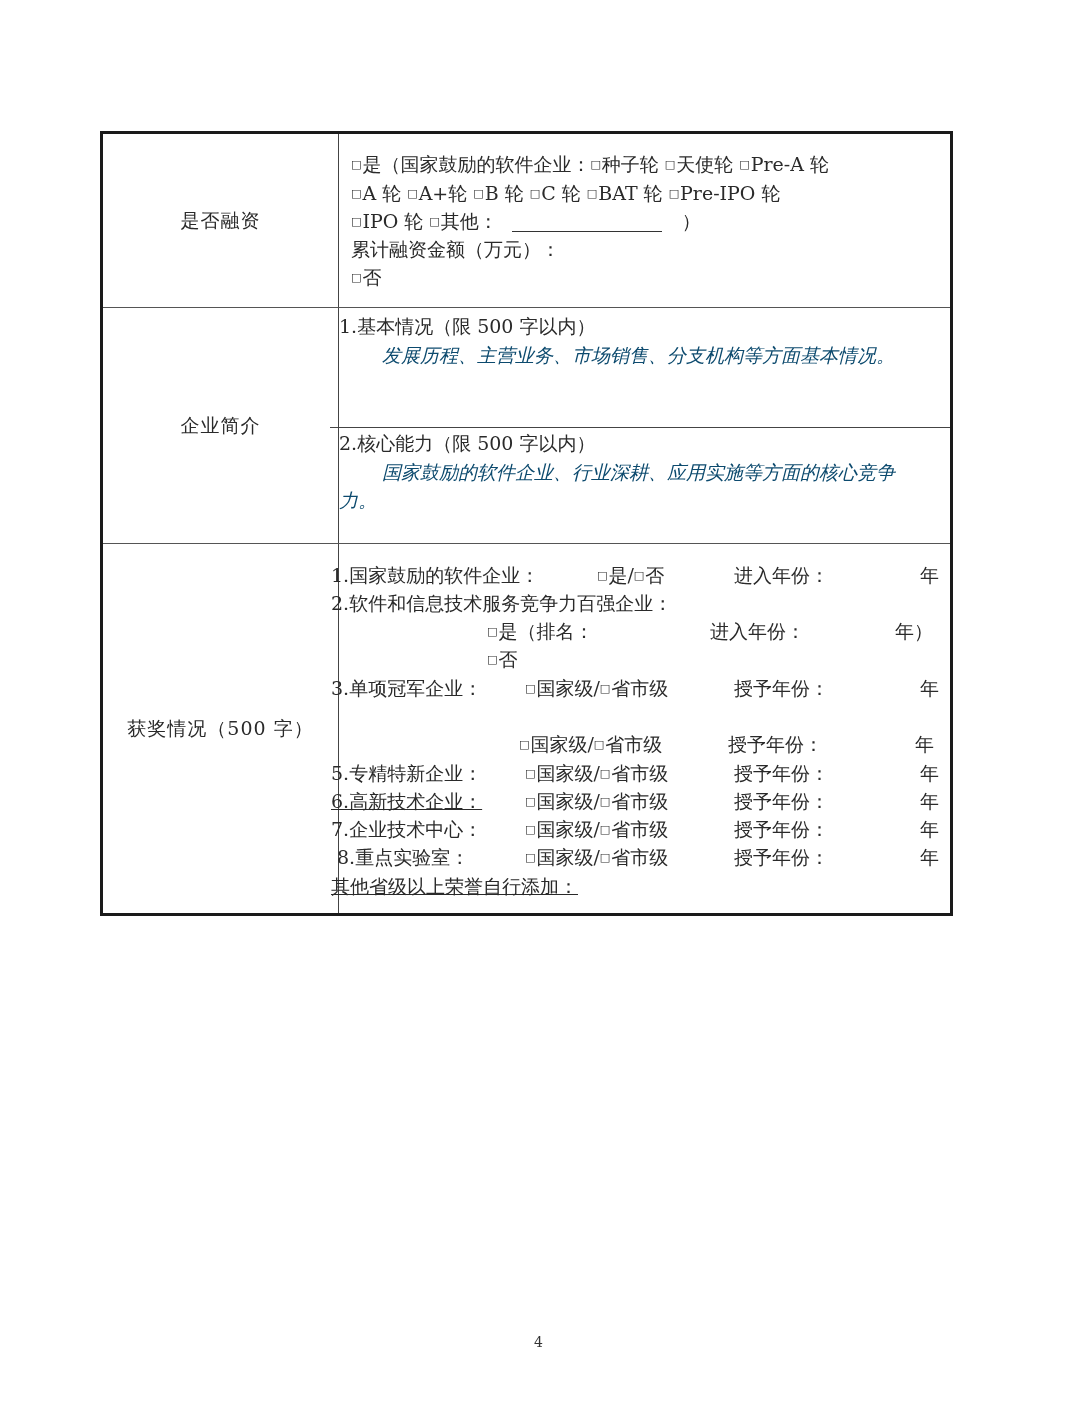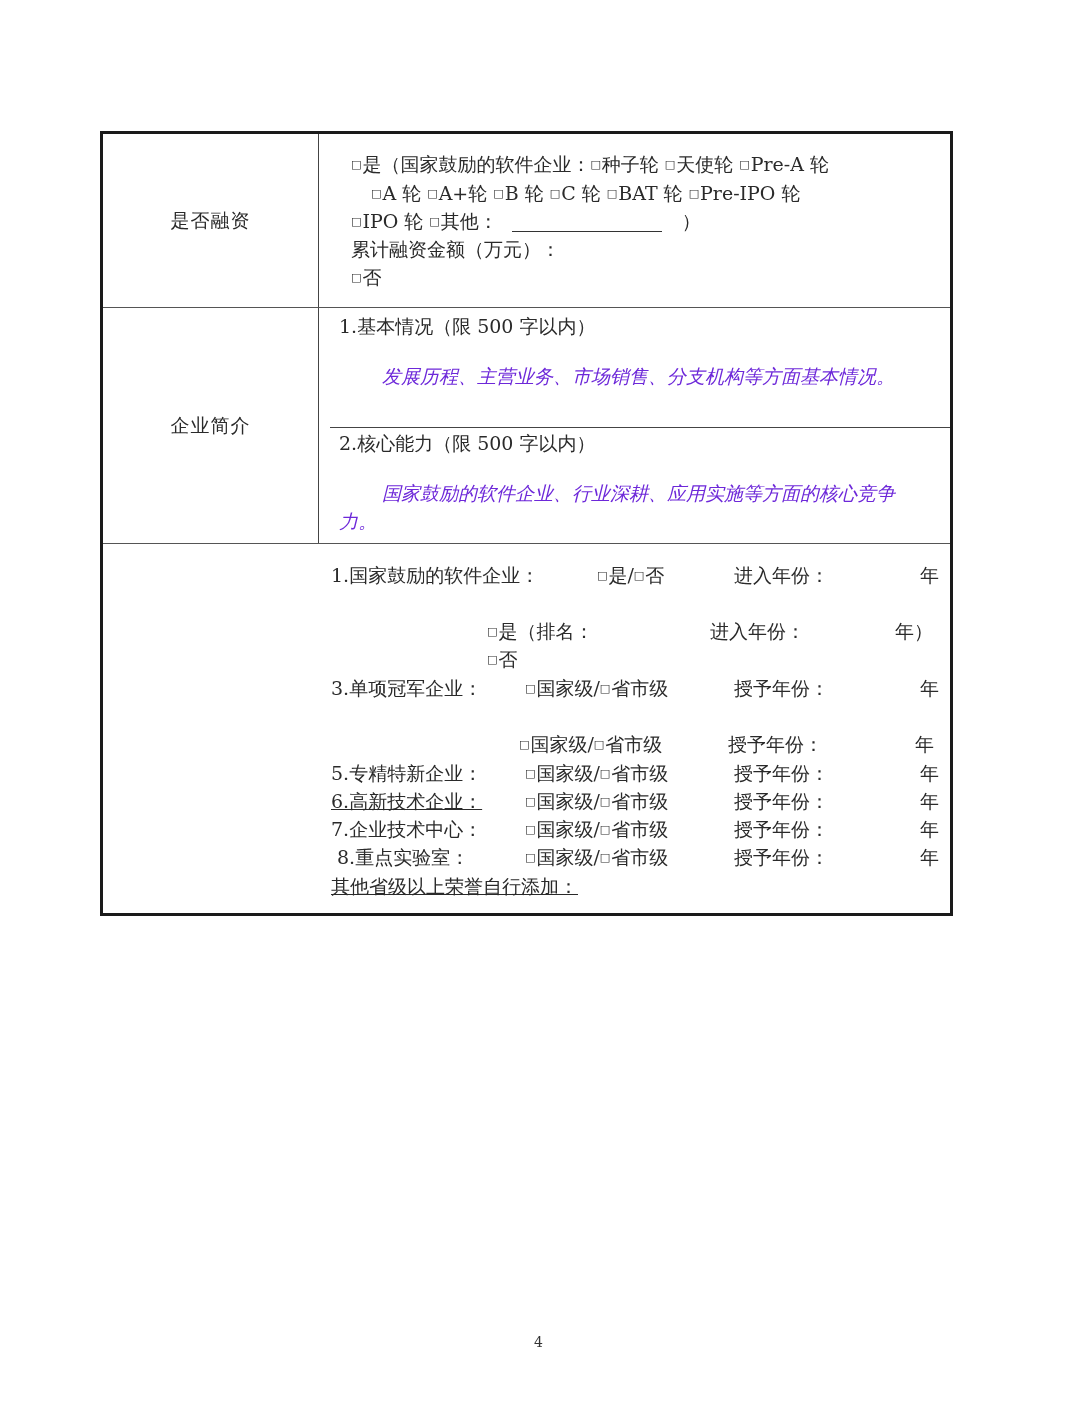--- a/index.html
+++ b/index.html
@@ -5,48 +5,48 @@
     html, body { margin: 0; padding: 0; background: #ffffff; }
     body { width: 1080px; height: 1423px; position: relative; font-family: "DejaVu Serif", "Liberation Serif", serif; color: #2a2a2a; }
     .page { position: absolute; left: 0; top: 0; width: 1080px; height: 1423px; background: #fff; }
     .form-table {
       position: absolute; left: 100px; top: 131px; width: 853px; height: 785px;
       border: 3px solid #1a1a1a; box-sizing: border-box;
     }
     .row { position: absolute; left: 0; right: 0; border-bottom: 1px solid #555; box-sizing: border-box; }
     .row:last-child { border-bottom: none; }
     .label-cell {
-      position: absolute; left: 0; top: 0; bottom: 0; width: 216px;
+      position: absolute; left: 0; top: 0; bottom: 0; width: 236px;
       border-right: 1px solid #444; box-sizing: border-box;
       display: flex; align-items: center; justify-content: center;
       font-size: 19px; letter-spacing: 1px;
     }
     .content-cell { position: absolute; left: 219px; right: 0; top: 0; bottom: 0; box-sizing: border-box; }
     .line { position: absolute; font-size: 19px; white-space: nowrap; line-height: 28px; }
     .box { font-family: "DejaVu Sans", sans-serif; font-size: 11px; vertical-align: 3px; margin-right: 1px; }
     .blank { display: inline-block; width: 150px; border-bottom: 1.5px solid #333; height: 20px; vertical-align: -4px; margin: 0 20px 0 14px; }
-    .italic { font-style: italic; color: #6d28d9; margin-top: 21px; }
+    .italic { font-style: italic; color: #0c4a6e; }
     .sub { position: absolute; left: 8px; right: 0; box-sizing: border-box; }
     .sub.first { top: 0; height: 120px; border-bottom: 1px solid #444; }
     .sub.second { top: 120px; bottom: 0; padding-left: 20px; }
     .page-number { position: absolute; left: 534px; top: 1334px; font-size: 14px; color: #333; }
   </style>
 </head>
 <body>
 
 <div class="page">
   <div class="form-table">
 
     <div class="row" style="top:0; height:174px;">
       <div class="label-cell">是否融资</div>
       <div class="content-cell">
         <div class="line" style="left:29px; top:16px;">
           <span class="box">□</span><span>是（国家鼓励的软件企业：</span><span class="box">□</span><span>种子轮</span>&nbsp;<span class="box">□</span><span>天使轮</span>&nbsp;<span class="box">□</span><span>Pre-A 轮</span>
         </div>
-        <div class="line" style="left:29px; top:45px;margin-left:20px;">
+        <div class="line" style="left:29px; top:45px;">
           <span class="box">□</span><span>A 轮</span>&nbsp;<span class="box">□</span><span>A+轮</span>&nbsp;<span class="box">□</span><span>B 轮</span>&nbsp;<span class="box">□</span><span>C 轮</span>&nbsp;<span class="box">□</span><span>BAT 轮</span>&nbsp;<span class="box">□</span><span>Pre-IPO 轮</span>
         </div>
         <div class="line" style="left:29px; top:73px;">
           <span class="box">□</span><span>IPO 轮</span>&nbsp;<span class="box">□</span><span>其他：</span><span class="blank"></span><span>）</span>
         </div>
         <div class="line" style="left:29px; top:101px;">累计融资金额（万元）：</div>
         <div class="line" style="left:29px; top:129px;">
           <span class="box">□</span><span>否</span>
         </div>
       </div>
@@ -61,31 +61,33 @@
         </div>
         <div class="sub second">
           <div class="line" style="left:9px; top:1px;">2.核心能力（限 500 字以内）</div>
           <div class="line italic" style="left:52px; top:30px;">国家鼓励的软件企业、行业深耕、应用实施等方面的核心竞争</div>
           <div class="line italic" style="left:9px; top:58px;">力。</div>
         </div>
       </div>
     </div>
 
     <div class="row" style="top:410px; bottom:0;">
+      <div class="label-cell">获奖情况（500 字）</div>
       <div class="content-cell">
 
         <div class="line" style="left:9px; top:17px;">
           <span>1.国家鼓励的软件企业：</span>
         </div>
         <div class="line" style="left:275px; top:17px;">
           <span class="box">□</span><span>是/</span><span class="box">□</span><span>否</span>
         </div>
         <div class="line" style="left:412px; top:17px;">进入年份：</div>
         <div class="line" style="left:598px; top:17px;">年</div>
 
+        <div class="line" style="left:9px; top:45px;">2.软件和信息技术服务竞争力百强企业：</div>
         <div class="line" style="left:165px; top:73px;">
           <span class="box">□</span><span>是（排名：</span>
         </div>
         <div class="line" style="left:388px; top:73px;">进入年份：</div>
         <div class="line" style="left:573px; top:73px;">年）</div>
         <div class="line" style="left:165px; top:101px;">
           <span class="box">□</span><span>否</span>
         </div>
 
         <div class="line" style="left:9px; top:130px;">3.单项冠军企业：</div>

